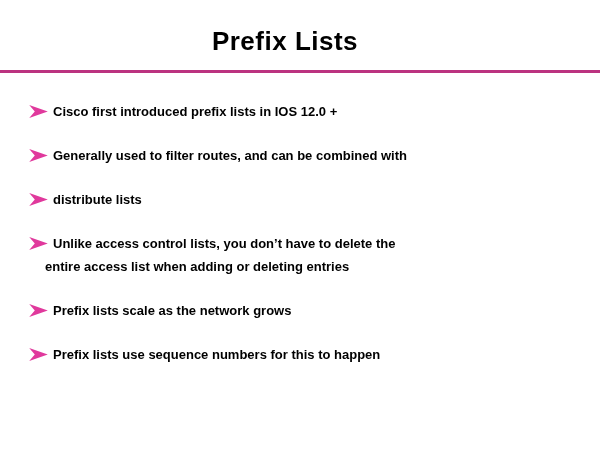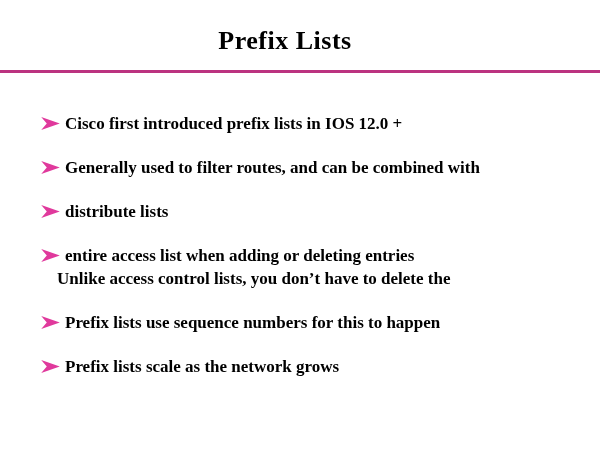--- a/index.html
+++ b/index.html
@@ -6,21 +6,21 @@
     margin: 0;
     padding: 0;
     background: #ffffff;
   }
   .slide {
     position: relative;
     width: 600px;
     height: 450px;
     background: var(--bg, #ffffff);
     overflow: hidden;
-    font-family: Liberation Serif, serif;
+    font-family: Liberation Sans, sans-serif;
     color: var(--text, #000000);
   }
   .title {
     position: absolute;
     top: 26px;
     left: 0;
     width: 600px;
     box-sizing: border-box;
     padding-right: 30px;
     text-align: center;
@@ -36,23 +36,23 @@
     width: 600px;
     height: 3px;
     background: var(--divider, #bb3380);
   }
   .bullets {
     position: absolute;
     top: 100px;
     left: 28px;
     right: 20px;
     list-style: none;
-    margin: 12px;
+    margin: 0;
     padding: 0;
-    font-size: 17px;
+    font-size: 13px;
     font-weight: bold;
     line-height: 23px;
   }
   .bullet {
     position: relative;
     padding-left: 17px;
     margin-bottom: 21px;
   }
   .arrow-icon {
     position: absolute;
@@ -124,43 +124,43 @@
       </span>
     </li>
 
     <li class="bullet">
       <span class="arrow-icon">
           <svg viewBox="0 0 20 14" aria-hidden="true">
             <polygon class="arrow-fill" points="0,0 20,7 0,14 6,7"></polygon>
           </svg>
         </span>
       <span class="btext">
+        <span class="line">Unlike access control lists, you don’t have to delete the</span>
         <span class="line">entire access list when adding or deleting entries</span>
-        <span class="line">Unlike access control lists, you don’t have to delete the</span>
+      </span>
+    </li>
+
+    <li class="bullet">
+      <span class="arrow-icon">
+          <svg viewBox="0 0 20 14" aria-hidden="true">
+            <polygon class="arrow-fill" points="0,0 20,7 0,14 6,7"></polygon>
+          </svg>
+        </span>
+      <span class="btext">
+        <span class="line">Prefix lists scale as the network grows</span>
+        
       </span>
     </li>
 
     <li class="bullet">
       <span class="arrow-icon">
           <svg viewBox="0 0 20 14" aria-hidden="true">
             <polygon class="arrow-fill" points="0,0 20,7 0,14 6,7"></polygon>
           </svg>
         </span>
       <span class="btext">
         <span class="line">Prefix lists use sequence numbers for this to happen</span>
         
       </span>
     </li>
 
-    <li class="bullet">
-      <span class="arrow-icon">
-          <svg viewBox="0 0 20 14" aria-hidden="true">
-            <polygon class="arrow-fill" points="0,0 20,7 0,14 6,7"></polygon>
-          </svg>
-        </span>
-      <span class="btext">
-        <span class="line">Prefix lists scale as the network grows</span>
-        
-      </span>
-    </li>
-
   </ul>
 </div>
 
 </body></html>

